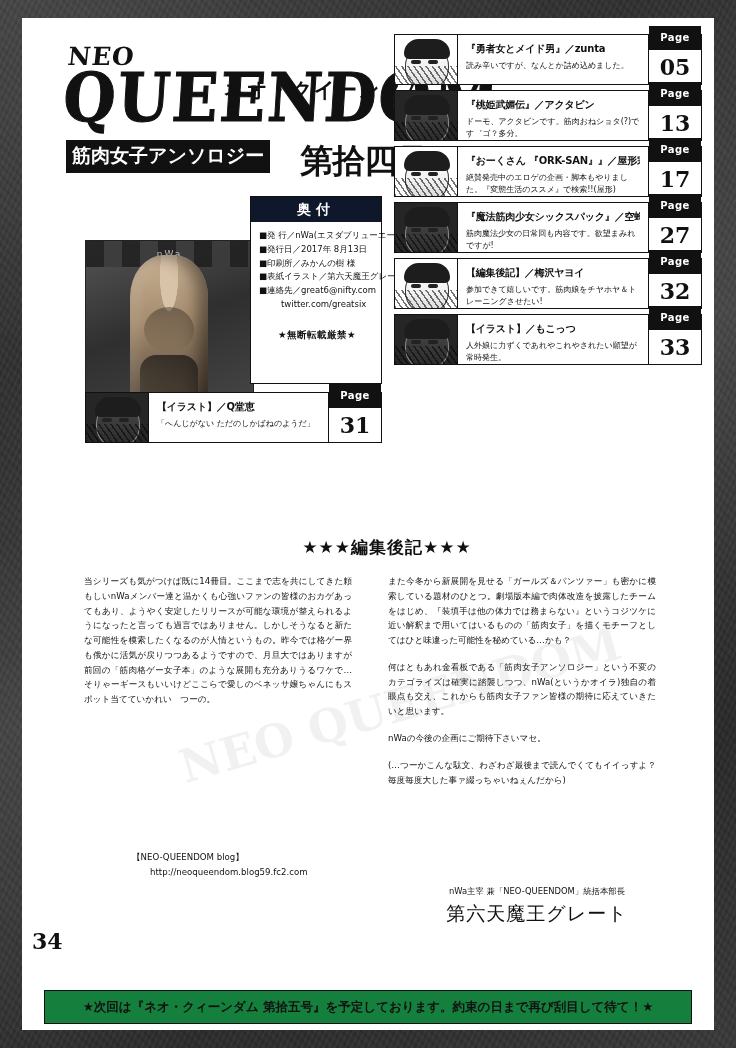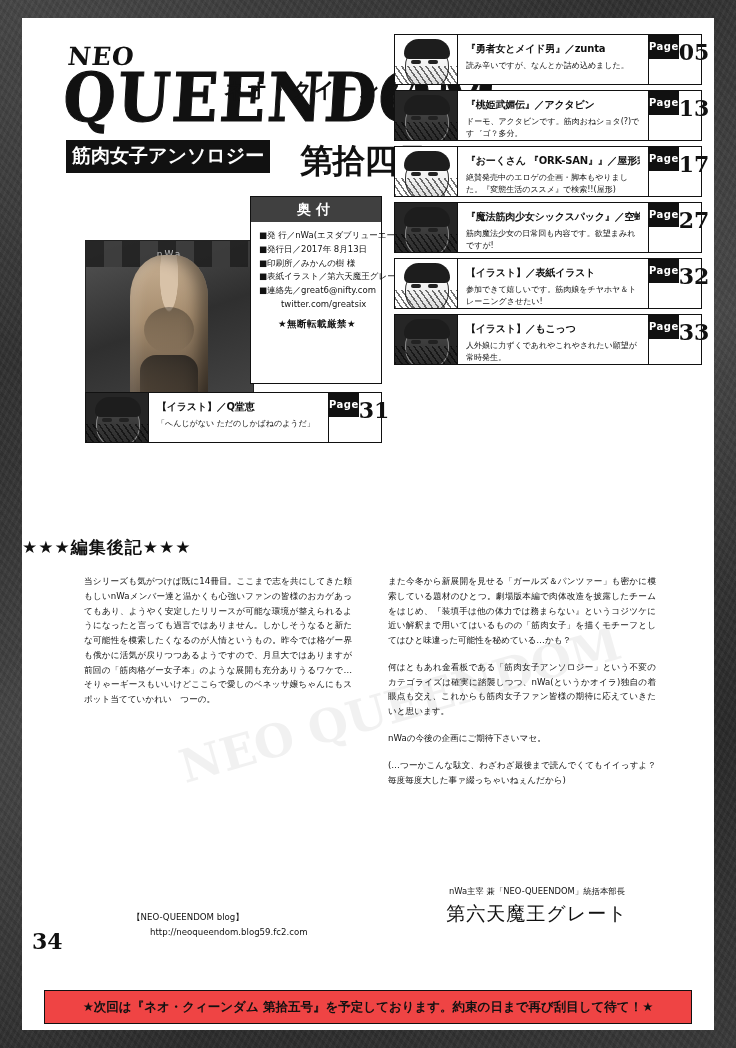--- a/index.html
+++ b/index.html
@@ -195,38 +195,38 @@
     left: 228px;
     top: 178px;
     width: 132px;
     height: 188px;
     border: 1.5px solid #111;
     background: #fff;
     box-sizing: border-box;
   }
   .colophon-title {
     height: 25px;
-    background: #404040;
+    background: #0f172a;
     color: #fff;
     font-size: 14px;
     font-weight: bold;
     letter-spacing: 5px;
     text-align: center;
     line-height: 25px;
   }
   .colophon-body {
     padding: 7px 6px 4px 8px;
     font-size: 8.5px;
     line-height: 1.62;
     color: #111;
   }
   .colophon-body div { white-space: nowrap; }
   .colophon-indent { padding-left: 22px; }
   .colophon-warn {
-    margin-top: 4px;
+    margin-top: 15px;
     text-align: center;
     font-size: 9.5px;
     font-weight: bold;
     letter-spacing: 0.5px;
   }
 
   
   .toc {
     position: absolute;
     left: 372px;
@@ -304,21 +304,22 @@
     margin-top: 4px;
     font-size: 8px;
     line-height: 1.45;
     color: #111;
   }
   .pagebox {
     width: 52px;
     flex: none;
     border-left: 1.5px solid #111;
     display: flex;
-    flex-direction: row;
+    flex-direction: column;
+    justify-content: flex-end;
   }
   .pagebox .lbl {
     height: 24px;
     background: #111;
     color: #fff;
     font-size: 10px;
     font-weight: bold;
     text-align: center;
     line-height: 24px;
     letter-spacing: 0.5px;
@@ -340,25 +341,26 @@
     top: 374px;
     width: 297px;
   }
 
   
   .editorial-title {
     position: absolute;
     left: 0;
     top: 518px;
     width: 692px;
-    text-align: left;
+    text-align: center;
     font-size: 17px;
     font-weight: bold;
     color: #111;
     letter-spacing: 1px;
+    padding-left: 19px;
   }
   .cols {
     position: absolute;
     left: 62px;
     top: 556px;
     width: 572px;
     display: flex;
     justify-content: space-between;
   }
   .col {
@@ -366,21 +368,21 @@
     font-size: 8.6px;
     line-height: 1.72;
     color: #111;
     text-align: justify;
   }
   .col p { margin: 0 0 12px 0; }
 
   .blog-block {
     position: absolute;
     left: 110px;
-    top: 892px;
+    top: 832px;
     font-size: 8.6px;
     line-height: 1.7;
     color: #111;
   }
   .blog-url { padding-left: 18px; }
 
   .sign-block {
     position: absolute;
     left: 390px;
     top: 868px;
@@ -408,21 +410,21 @@
   }
 
   .next-bar {
     position: absolute;
     left: 22px;
     top: 972px;
     width: 648px;
     height: 34px;
     border: 1.5px solid #111;
     box-sizing: border-box;
-    background: #ef4444;
+    background: #15803d;
     text-align: center;
     line-height: 31px;
     font-size: 12.5px;
     font-weight: bold;
     color: #111;
     letter-spacing: 0px;
   }
 
   
   .watermark {
@@ -537,21 +539,21 @@
           <div class="num">27</div>
         </div>
       </div>
 
       <div class="toc-item">
         <div class="thumb">
             <div class="face"></div>
             <div class="hatch"></div>
           </div>
         <div class="toc-text">
-          <div class="toc-title">【イラスト】／表紙イラスト</div>
+          <div class="toc-title">【編集後記】／梅沢ヤヨイ</div>
           <div class="toc-desc">参加できて嬉しいです。筋肉娘をチヤホヤ＆トレーニングさせたい!</div>
         </div>
         <div class="pagebox">
           <div class="lbl">Page</div>
           <div class="num">32</div>
         </div>
       </div>
 
       <div class="toc-item">
         <div class="thumb dark">

